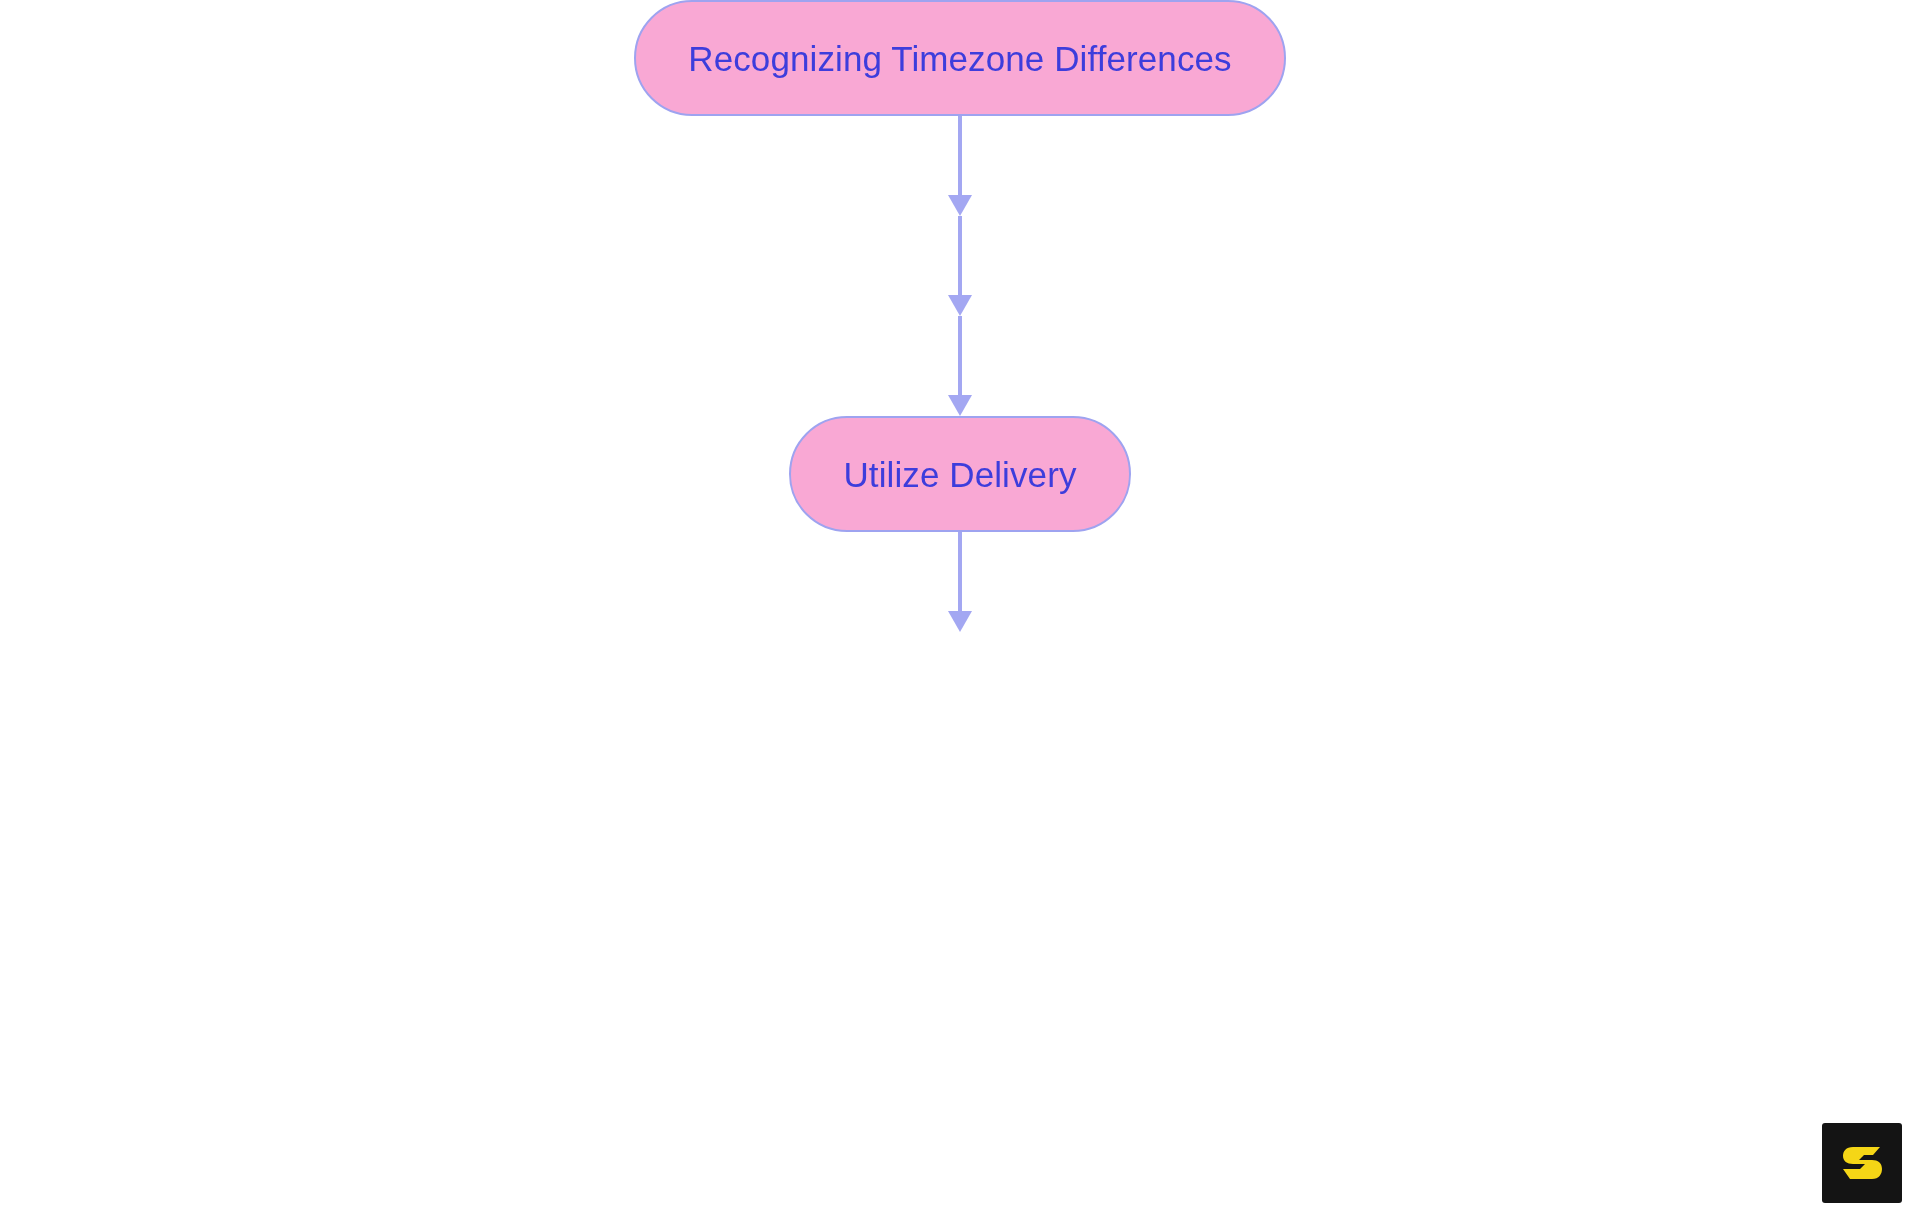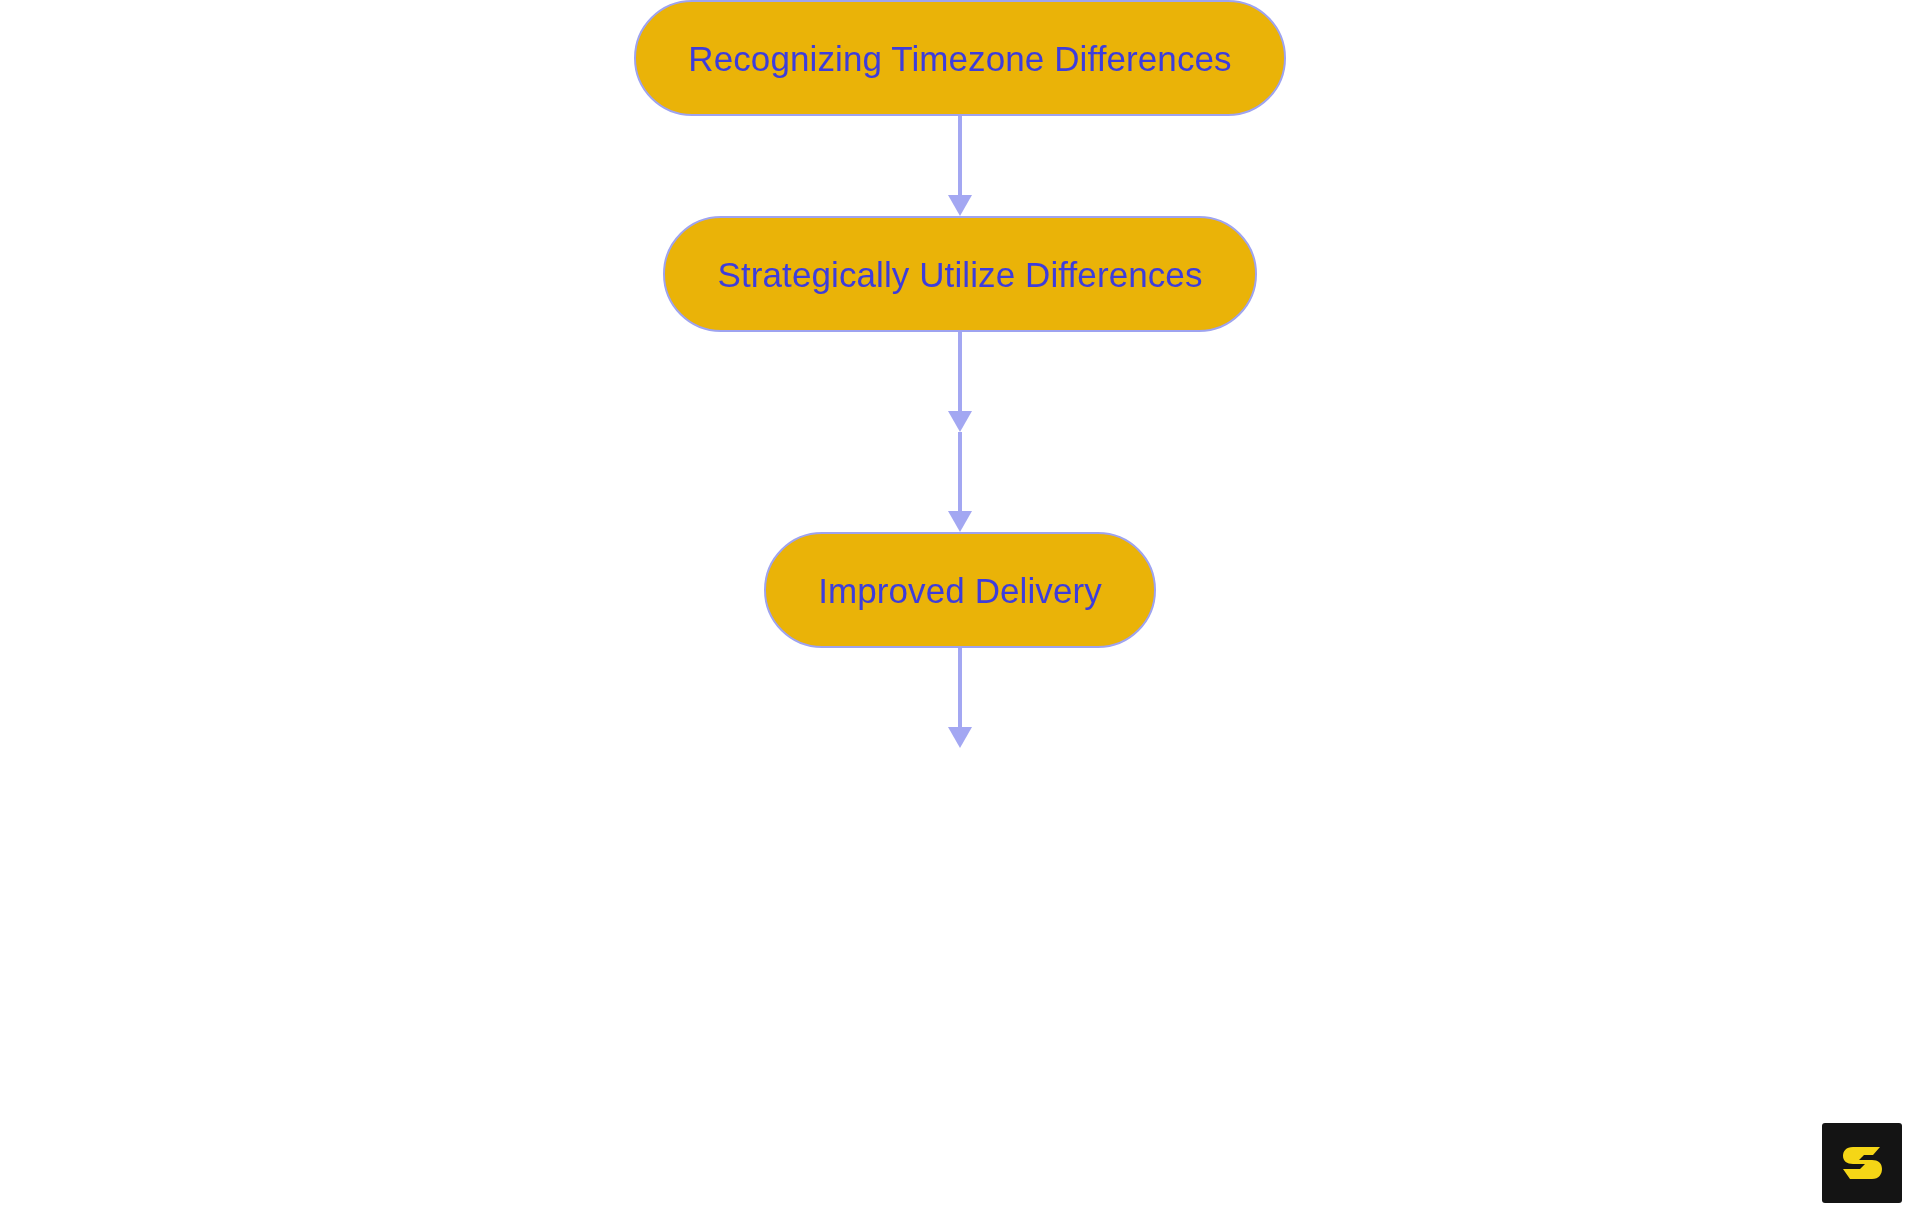--- a/index.html
+++ b/index.html
@@ -31,21 +31,21 @@
     flex-direction: column;
     align-items: center;
   }
 
   
   .node {
     box-sizing: border-box;
     display: flex;
     align-items: center;
     justify-content: center;
-    background: #eab308;
+    background: #f9a8d4;
     border: 2px solid #9ea3f0;
     border-radius: 9999px;
     height: 116px;
     padding: 0 52px;
     white-space: nowrap;
   }
   .node-label {
     color: #3d3ddc;
     font-size: 35px;
     font-weight: 400;
@@ -110,37 +110,34 @@
 
     <div class="node node-0">
       <span class="node-label">Recognizing Timezone Differences</span>
     </div>
 
     <div class="connector conn-0">
       <div class="connector-line"></div>
       <div class="connector-head"></div>
     </div>
 
-    <div class="node node-1">
-      <span class="node-label">Strategically Utilize Differences</span>
-    </div>
 
     <div class="connector conn-1">
       <div class="connector-line"></div>
       <div class="connector-head"></div>
     </div>
 
 
     <div class="connector conn-2">
       <div class="connector-line"></div>
       <div class="connector-head"></div>
     </div>
 
     <div class="node node-3">
-      <span class="node-label">Improved Delivery</span>
+      <span class="node-label">Utilize Delivery</span>
     </div>
 
     <div class="connector conn-3">
       <div class="connector-line"></div>
       <div class="connector-head"></div>
     </div>
 
 
   </div>
 

